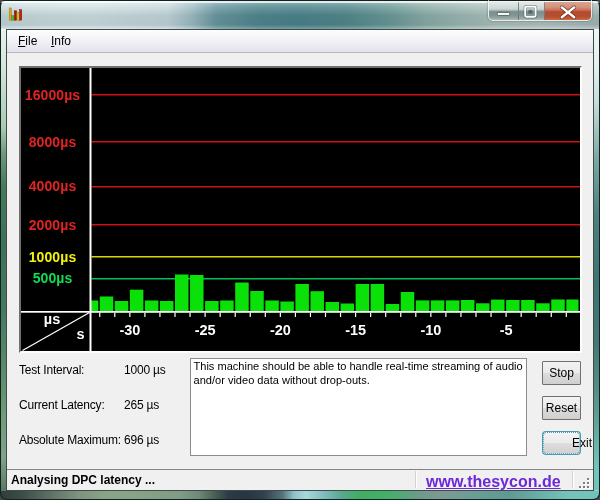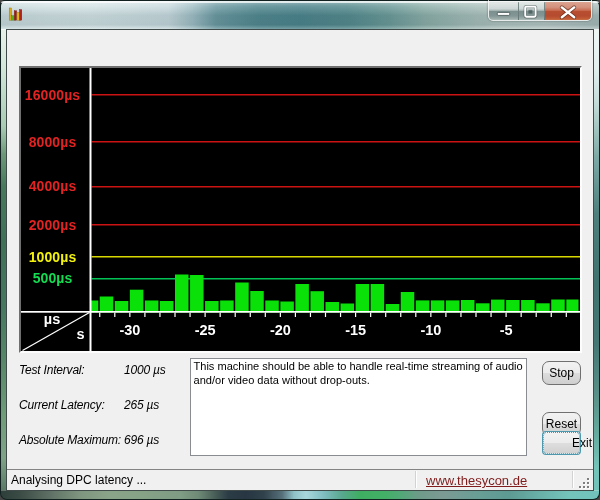--- a/index.html
+++ b/index.html
@@ -35,34 +35,34 @@
 .cap{position:absolute;top:0;height:18.5px;box-sizing:border-box;}
 #cmin{left:1px;width:29px;border-radius:0 0 0 4px;background:linear-gradient(180deg,#e3e9e7 0%,#cdd7d5 38%,#a3b3b0 48%,#7d9090 52%,#849796 78%,#9fafab 94%,#b2bfbb 100%);}
 #cmax{left:31px;width:25px;background:linear-gradient(180deg,#e3e9e7 0%,#cdd7d5 38%,#a3b3b0 48%,#7d9090 52%,#849796 78%,#9fafab 94%,#b2bfbb 100%);}
 #cclo{left:57px;width:46px;border-radius:0 0 4px 0;background:linear-gradient(180deg,#dca491 0%,#d3907b 30%,#c76a50 47%,#b74e30 53%,#b54c2f 78%,#c05c36 92%,#ca7047 100%);}
 #caps .grp{position:absolute;left:0;top:-1.5px;width:104px;height:21px;box-sizing:border-box;border:1px solid rgba(255,255,255,.75);border-top:none;border-radius:0 0 5px 5px;pointer-events:none;box-shadow:0 0 2px rgba(0,20,20,.5);}
 #caps .sep{position:absolute;top:0;width:1px;height:18.5px;background:rgba(30,50,50,.45);}
 
 #chartbox{left:19px;top:66px;width:559px;height:283px;border:2px solid;border-color:#6f6f6f #fdfdfd #fdfdfd #6f6f6f;background:#000;}
 #chart{left:21px;top:68px;}
 
-.lab{position:absolute;font-size:12px;letter-spacing:-0.2px;color:#000;font-style:italic;}
+.lab{position:absolute;font-size:12px;letter-spacing:-0.2px;color:#000;}
 
 #tbox{left:190px;top:358px;width:337px;height:98px;background:#fff;border:1px solid #898c91;box-sizing:border-box;}
 #tbox .t{position:absolute;left:2.5px;top:-0.5px;font-size:11.05px;line-height:14.6px;color:#000;white-space:nowrap;}
 
-.btn{position:absolute;left:542px;width:39px;height:24px;box-sizing:border-box;border:1px solid #707070;border-radius:7px;background:linear-gradient(180deg,#f2f2f2 0%,#ebebeb 50%,#dddddd 50%,#cfcfcf 100%);font-size:12px;color:#000;text-align:center;line-height:22px;}
+.btn{position:absolute;left:542px;width:39px;height:24px;box-sizing:border-box;border:1px solid #707070;border-radius:1px;background:linear-gradient(180deg,#f2f2f2 0%,#ebebeb 50%,#dddddd 50%,#cfcfcf 100%);font-size:12px;color:#000;text-align:center;line-height:22px;}
 #bexit{border:2px solid #4e98ae;border-radius:4px;background:linear-gradient(180deg,#f3f3f3 0%,#ebebeb 50%,#dedede 50%,#d1d1d1 100%);line-height:20px;padding-left:28px;}
 #bexit .foc{position:absolute;left:-1px;top:-1px;right:-1px;bottom:-1px;border:1.6px dotted rgba(255,255,255,0.95);border-radius:3px;}
 
 #sdiv{left:7px;top:469px;width:586px;height:1px;background:#848484;}
-#sbar{left:7px;top:470px;width:586px;height:20px;background:#f0f0f0;}
+#sbar{left:7px;top:470px;width:586px;height:20px;background:#f0f0f0;font-weight:bold;}
 #stext{left:4px;top:3px;font-size:12px;color:#000;position:absolute;}
 .ssep{position:absolute;top:1px;width:1px;height:17px;background:#d2d2d2;border-right:1px solid #fff;}
-#slink{left:419px;top:3px;font-size:13px;color:#7f1d1d;text-decoration:underline;position:absolute;}
+#slink{left:419px;top:3px;font-size:16px;color:#6d28d9;text-decoration:underline;position:absolute;}
 </style>
 </head>
 <body>
 <div id="win">
   <div class="abs" id="outline"></div>
   <div class="abs" id="tbar">
       <div class="hl"></div>
       <div class="bl"></div>
     </div>
   <div class="abs" id="lb"></div>
@@ -89,20 +89,24 @@
     <svg class="abs" width="104" height="19" style="left:0;top:0">
       <rect x="9.3" y="10.4" width="12.4" height="3" rx="1" fill="#fff" stroke="#2e3e3e" stroke-width="0.7"></rect>
       <rect x="37.2" y="4.6" width="10.4" height="10.2" rx="1.2" fill="none" stroke="#2e3e3e" stroke-width="3.2" opacity="0.5"></rect>
       <rect x="37.2" y="4.6" width="10.4" height="10.2" rx="1.2" fill="none" stroke="#fff" stroke-width="1.9"></rect>
       <rect x="40.4" y="7.8" width="4" height="3.8" fill="rgba(45,65,65,0.55)"></rect>
       <path d="M 73.8 5.4 L 86.2 15.2 M 86.2 5.4 L 73.8 15.2" stroke="#3c1606" stroke-width="4.0" stroke-linecap="round" opacity="0.55"></path>
       <path d="M 73.8 5.4 L 86.2 15.2 M 86.2 5.4 L 73.8 15.2" stroke="#fff" stroke-width="2.4" stroke-linecap="round"></path>
     </svg>
   </div>
 
+  <div class="abs" id="menu">
+    <span class="mi" style="left:11px"><u>F</u>ile</span>
+    <span class="mi" style="left:44px"><u>I</u>nfo</span>
+  </div>
 
   <div class="abs" id="chartbox"></div>
   <svg class="abs" id="chart" width="559" height="283" viewBox="0 0 559 283">
     <rect x="0" y="0" width="559" height="283" fill="#000"></rect>
     <g id="bars" fill="#09e109"></g>
     <g stroke-width="1.5">
       <line x1="70.5" y1="26.75" x2="559" y2="26.75" stroke="#cc1212"></line>
       <line x1="70.5" y1="73.75" x2="559" y2="73.75" stroke="#cc1212"></line>
       <line x1="70.5" y1="118.75" x2="559" y2="118.75" stroke="#cc1212"></line>
       <line x1="70.5" y1="156.75" x2="559" y2="156.75" stroke="#cc1212"></line>
@@ -206,21 +210,21 @@
   <div class="lab" style="left:19px;top:397.5px">Current Latency:</div>
   <div class="lab" style="left:124px;top:397.5px">265 µs</div>
   <div class="lab" style="left:19px;top:432.5px">Absolute Maximum:</div>
   <div class="lab" style="left:124px;top:432.5px">696 µs</div>
 
   <div class="abs" id="tbox">
     <div class="t">This machine should be able to handle real-time streaming of audio<br>and/or video data without drop-outs.</div>
   </div>
 
   <div class="btn" style="top:361px">Stop</div>
-  <div class="btn" style="top:412px">Reset</div>
+  <div class="btn" style="top:396px">Reset</div>
   <div class="btn" id="bexit" style="top:431px">Exit<div class="foc"></div></div>
 
   <div class="abs" id="sdiv"></div>
   <div class="abs" id="sbar">
     <div id="stext">Analysing DPC latency ...</div>
     <div class="ssep" style="left:408px"></div>
     <div id="slink">www.thesycon.de</div>
     <div class="ssep" style="left:565px"></div>
     <svg class="abs" style="right:2px;bottom:0px" width="13" height="13">
       <g fill="#ffffff">

